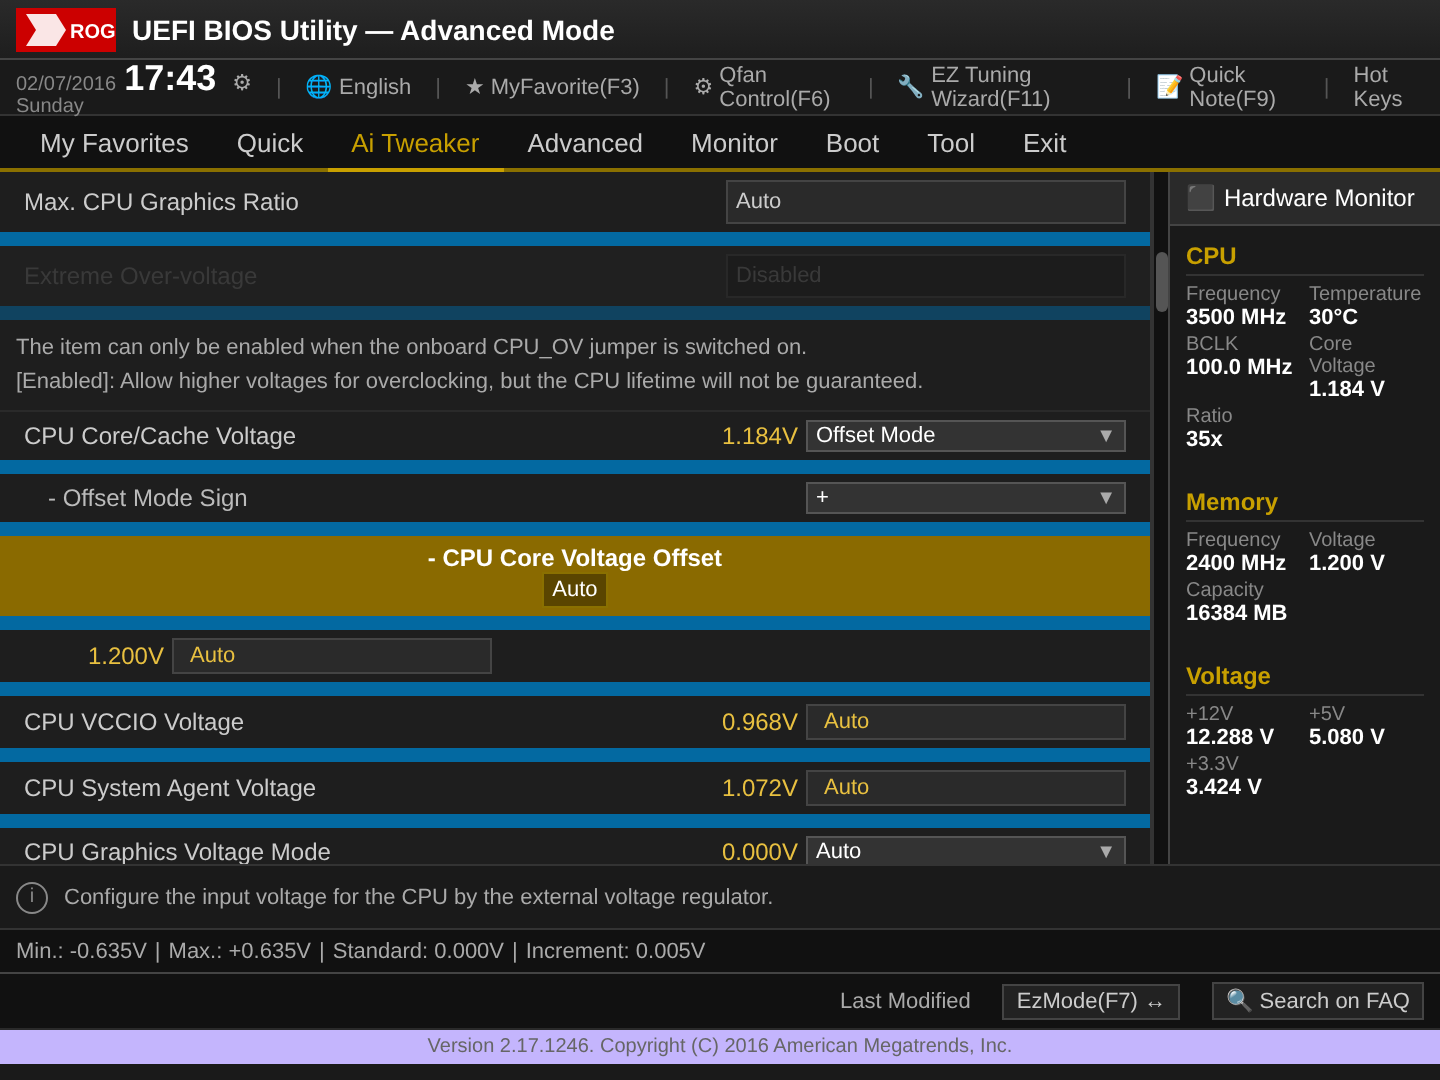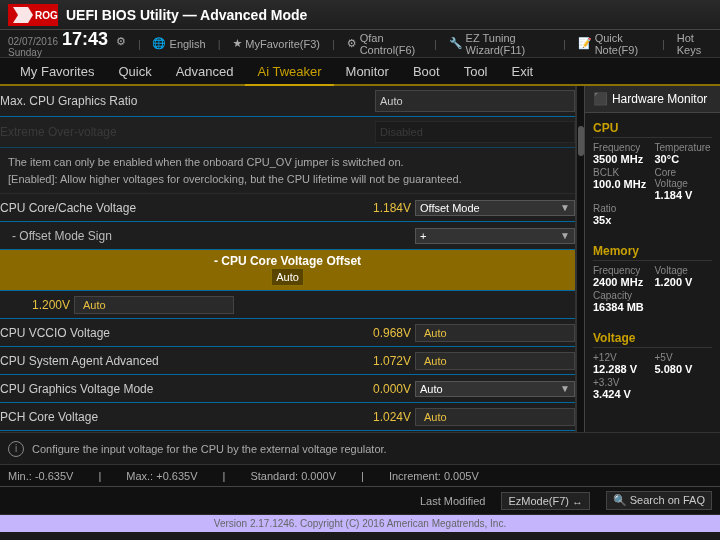--- a/index.html
+++ b/index.html
@@ -81,22 +81,22 @@
       flex: 1;
       background: #1e1e1e;
       overflow-y: auto;
       border-right: 1px solid #333;
     }
 
     
     .setting-row {
       display: flex;
       align-items: center;
-      border-bottom: 1px solid #0369a1;
-      padding: 4px 0;
+      border-bottom: 7px solid #0369a1;
+      padding: 4px 12px;
       min-height: 28px;
     }
     .setting-row.highlighted { background: #8a6a00; flex-direction: column; }
     .setting-row.disabled-row { opacity: 0.5; background: #222; }
     .setting-label {
       flex: 1;
       color: #ccc;
       font-size: 12px;
     }
     .setting-label.sub { padding-left: 12px; color: #bbb; }
@@ -209,21 +209,21 @@
     
     #range-footer {
       background: #111;
       border-top: 1px solid #333;
       padding: 4px 8px;
       font-size: 11px;
       color: #aaa;
       height: 22px;
       display: flex;
       align-items: center;
-      gap: 25px;
+      gap: 4px;
     }
 
     
     #bottom-bar {
       background: #111;
       border-top: 1px solid #444;
       display: flex;
       align-items: center;
       justify-content: flex-end;
       padding: 0 8px;
@@ -320,22 +320,22 @@
   </div>
   <span class="info-sep">|</span>
   <div class="info-item">
     <span>Hot Keys</span>
   </div>
 </div>
 
 <div id="nav-menu">
   <div class="nav-item">My Favorites</div>
   <div class="nav-item">Quick</div>
+  <div class="nav-item active">Ai Tweaker</div>
   <div class="nav-item">Advanced</div>
-  <div class="nav-item active">Ai Tweaker</div>
   <div class="nav-item">Monitor</div>
   <div class="nav-item">Boot</div>
   <div class="nav-item">Tool</div>
   <div class="nav-item">Exit</div>
 </div>
 
 <div id="main-layout" style="height:346px;">
 
   <div id="content-area">
 
@@ -381,21 +381,21 @@
       <div class="auto-value" style="width:160px;text-align:left;padding:2px 8px;">Auto</div>
     </div>
 
     <div class="setting-row">
       <span class="setting-label">CPU VCCIO Voltage</span>
       <span class="setting-value">0.968V</span>
       <div class="auto-value" style="width:160px;text-align:left;padding:2px 8px;">Auto</div>
     </div>
 
     <div class="setting-row">
-      <span class="setting-label">CPU System Agent Advanced</span>
+      <span class="setting-label">CPU System Agent Voltage</span>
       <span class="setting-value">1.072V</span>
       <div class="auto-value" style="width:160px;text-align:left;padding:2px 8px;">Auto</div>
     </div>
 
     <div class="setting-row">
       <span class="setting-label">CPU Graphics Voltage Mode</span>
       <span class="setting-value">0.000V</span>
       <div class="setting-dropdown">
         <span>Auto</span>
           <span class="chevron">▼</span>

